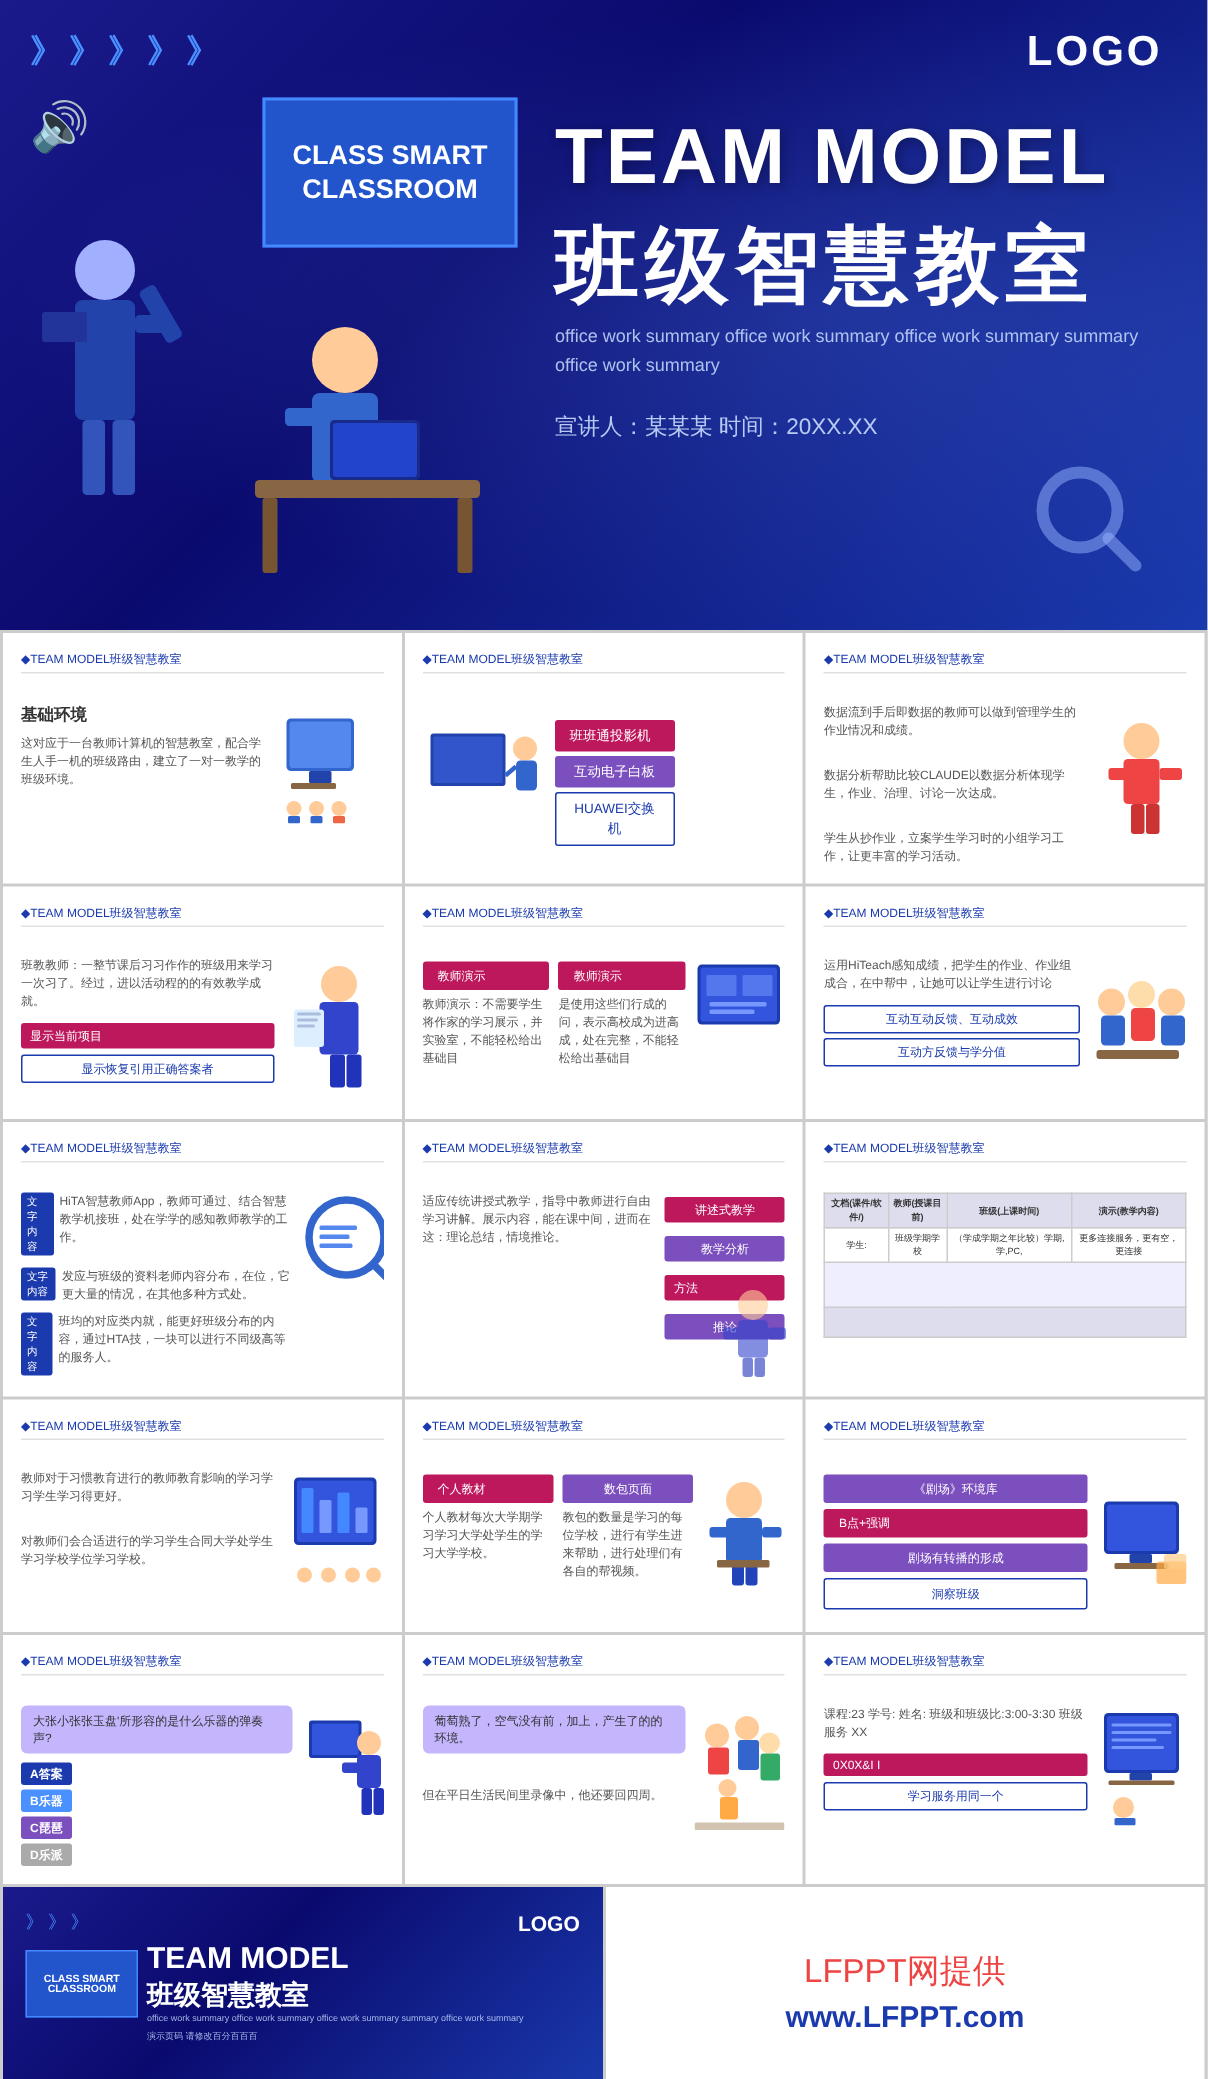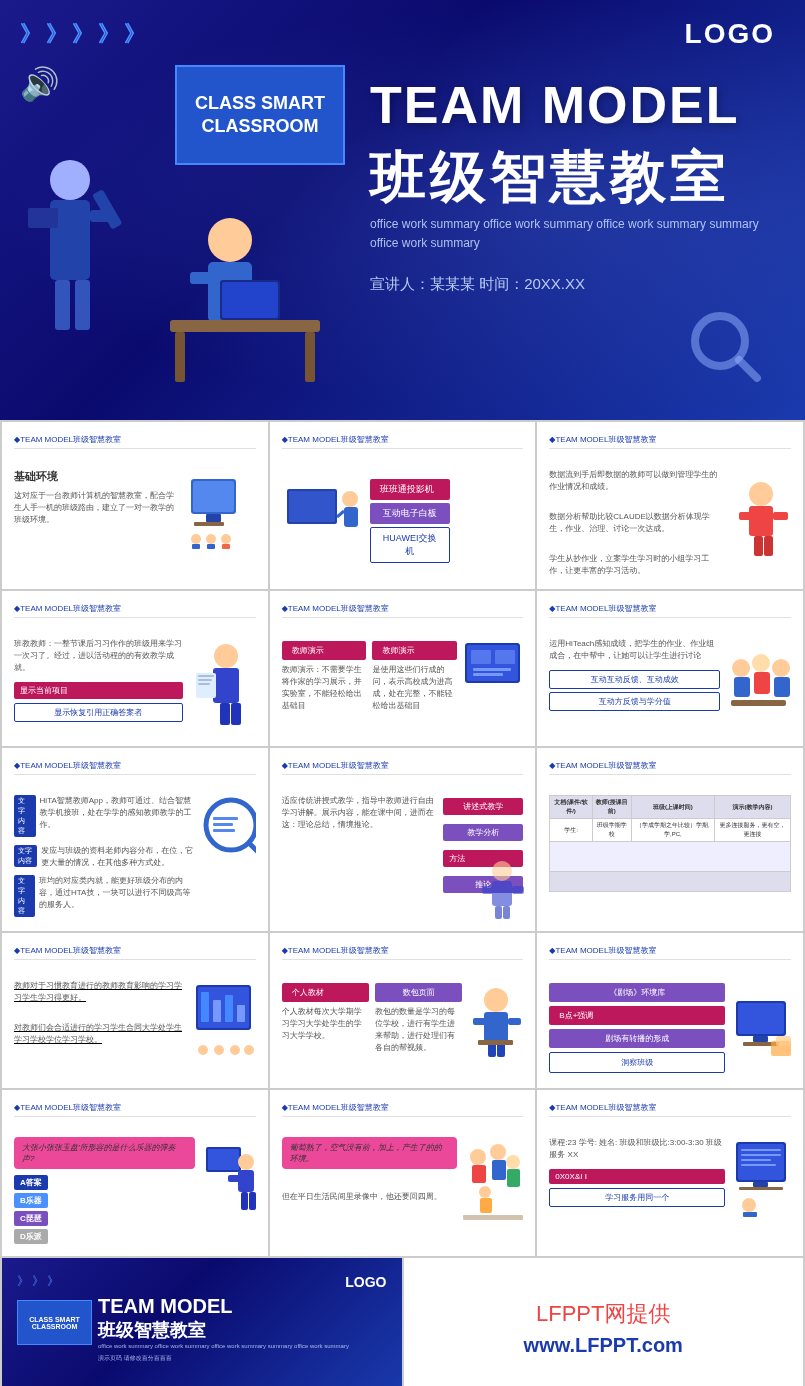--- a/index.html
+++ b/index.html
@@ -173,22 +173,22 @@
       display: flex; align-items: center; justify-content: center;
       font-size: 7px; color: white; font-weight: bold; text-align: center;
       margin: 5px 0;
     }
     .mini-title-en { color: white; font-size: 20px; font-weight: 900; }
     .mini-title-cn { color: white; font-size: 18px; font-weight: 900; }
     .mini-subtitle { color: rgba(200,220,255,0.8); font-size: 6px; line-height: 1.4; }
 
     
     .qa-bubble {
-      background: #ec4899; border-radius: 4px; padding: 5px 8px;
-      font-size: 8px; color: #333; margin-bottom: 4px; font-style: italic;
+      background: #c4b5fd; border-radius: 4px; padding: 5px 8px;
+      font-size: 8px; color: #333; margin-bottom: 4px;
     }
     .qa-options { display: flex; flex-direction: column; gap: 3px; margin-top: 6px; }
     .qa-opt {
       display: flex; align-items: center; gap: 4px; font-size: 8px;
     }
     .qa-opt-label {
       padding: 2px 6px; border-radius: 2px; color: white; font-size: 8px; font-weight: bold;
     }
   </style>
 </head>
@@ -483,21 +483,21 @@
         </tr>
         <tr>
           <td colspan="4" style="height:20px;background:#dde;"></td>
         </tr>
       </tbody>
     </table>
   </div>
 
   <div class="slide-card">
     <div class="slide-header">◆TEAM MODEL班级智慧教室</div>
-    <div style="display:flex;gap:6px;text-decoration:underline;">
+    <div style="display:flex;gap:6px;">
       <div style="flex:1;">
         <div class="card-text">教师对于习惯教育进行的教师教育影响的学习学习学生学习得更好。</div>
         <br>
         <div class="card-text">对教师们会合适进行的学习学生合同大学处学生学习学校学位学习学校。</div>
       </div>
       <div>
         <svg width="65" height="80" viewBox="0 0 65 80">
           <rect x="5" y="5" width="55" height="45" rx="3" fill="#1a3aad"></rect>
           <rect x="7" y="7" width="51" height="41" rx="2" fill="#3355dd"></rect>
           <rect x="10" y="12" width="8" height="30" rx="1" fill="#4488ff"></rect>

